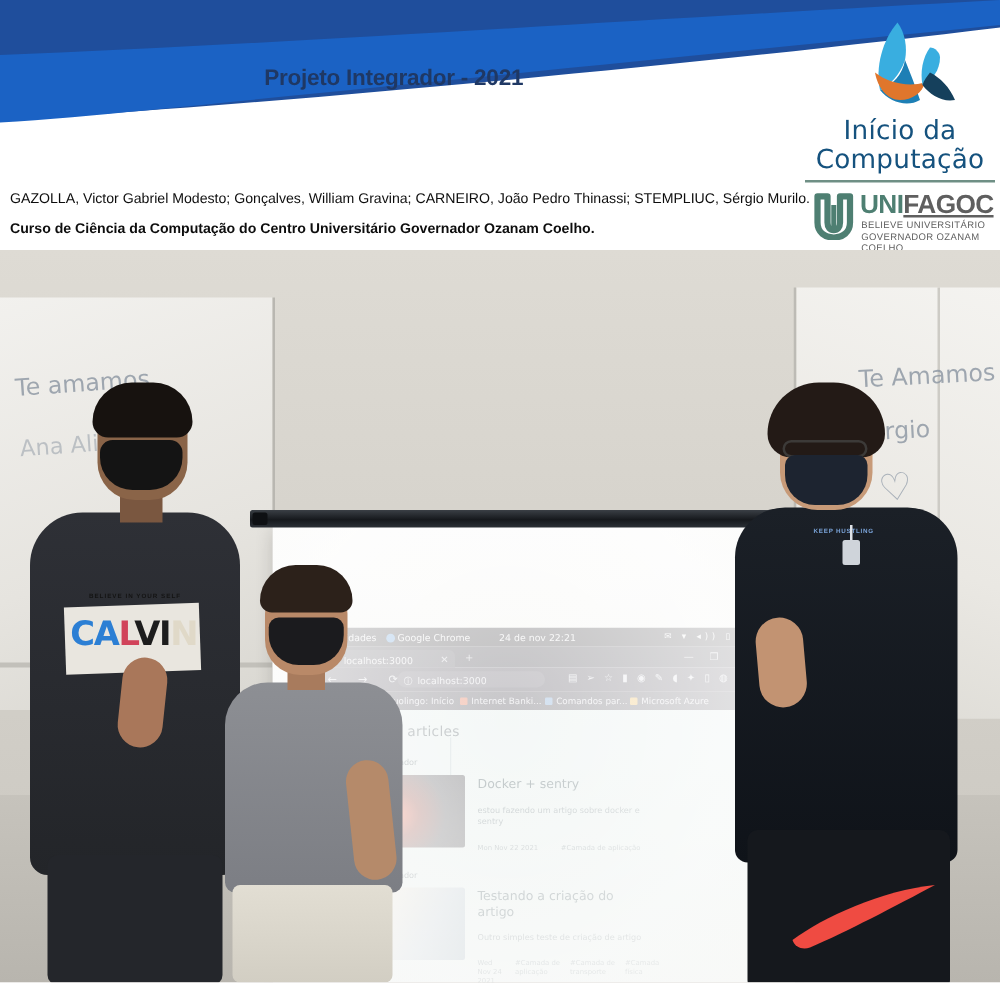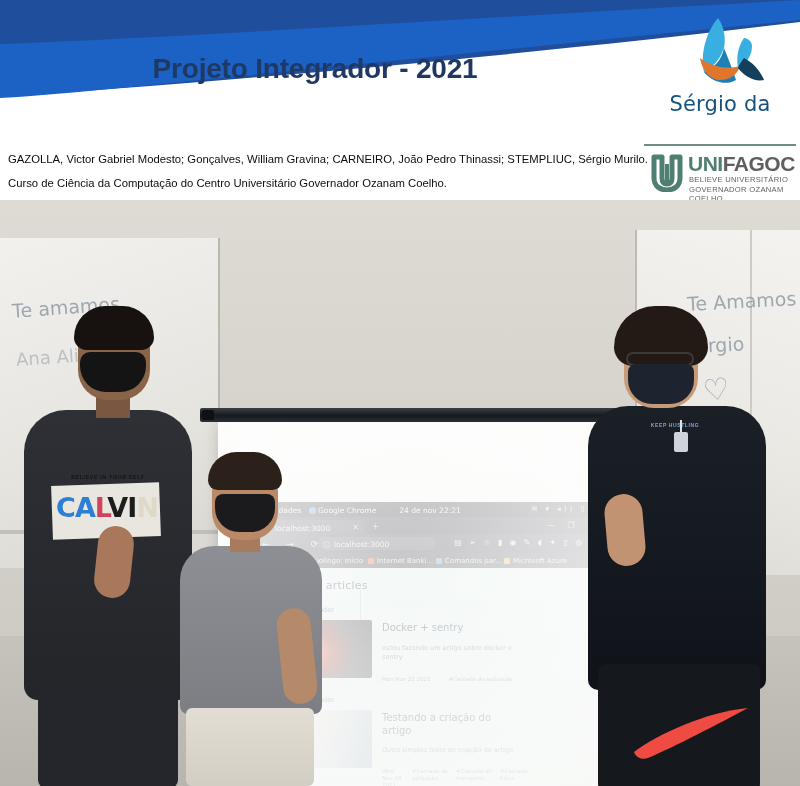--- a/index.html
+++ b/index.html
@@ -32,21 +32,21 @@
     pointer-events: none;
   }
   .title-block {
     position: absolute;
     left: 0; top: 52px;
     width: 630px;
     text-align: center;
     z-index: 3;
   }
   .title-main {
-    font-size: 28px;
+    font-size: 18px;
     font-weight: bold;
     color: #1f3864;
     letter-spacing: -0.2px;
     line-height: 1.2;
   }
   .title-sub {
     font-size: 25px;
     font-weight: bold;
     color: #1f3864;
     margin-top: 14px;
@@ -59,21 +59,21 @@
     font-size: 11.3px;
     color: #0d0d0d;
     line-height: 1.35;
     white-space: nowrap;
   }
   .course {
     position: absolute;
     left: 8px; top: 176px;
     width: 600px;
     font-size: 11.3px;
-    font-weight: normal;
+    font-weight: bold;
     color: #0d0d0d;
     line-height: 1.35;
     white-space: nowrap;
   }
 
   
   .logo {
     position: absolute;
     right: 2px; top: 16px;
     width: 156px; height: 180px;
@@ -98,21 +98,21 @@
   }
   .unifagoc {
     position: absolute; left: 8px; top: 136px; width: 148px; height: 48px;
   }
   .uni-mark { position: absolute; left: 0; top: 2px; width: 34px; height: 38px; }
   .uni-word {
     position: absolute; left: 38px; top: 0px;
     font-size: 21px; font-weight: bold; letter-spacing: -0.5px;
   }
   .uni-word .u1 { color: #4e7f72; }
-  .uni-word .u2 { color: #5f5f5f; }
+  .uni-word .u2 { color: #5f5f5f; text-decoration: underline; }
   .uni-sub1 {
     position: absolute; left: 39px; top: 23px;
     font-size: 7.6px; color: #5f5f5f; letter-spacing: 0.3px;
   }
   .uni-sub2 {
     position: absolute; left: 39px; top: 33px;
     font-size: 7.6px; color: #5f5f5f; letter-spacing: 0.3px;
   }
 
   
@@ -345,21 +345,22 @@
     <div class="course">Curso de Ciência da Computação do Centro Universitário Governador Ozanam Coelho.</div>
 
     <div class="logo">
       <svg class="logo-mark" viewBox="0 0 96 78">
         <path d="M40 2 C28 16 22 38 26 56 C34 52 42 44 46 32 C48 22 46 10 40 2 Z" fill="#39aee0"></path>
         <path d="M46 32 C44 44 36 52 26 56 C34 66 48 70 58 64 C54 52 50 42 46 32 Z" fill="#1d7fb5"></path>
         <path d="M22 42 C32 50 48 54 62 50 C60 58 52 64 42 64 C32 64 24 54 22 42 Z" fill="#e0762c"></path>
         <path d="M66 22 C60 30 58 42 60 52 C68 48 74 40 74 30 C74 26 70 22 66 22 Z" fill="#39aee0"></path>
         <path d="M60 52 C66 60 76 66 86 64 C82 54 74 46 66 42 C64 45 61 48 60 52 Z" fill="#15405c"></path>
       </svg>
-      <div class="logo-text1">Sérgio da</div>
+      <div class="logo-text1">Início da</div>
+      <div class="logo-text2">Computação</div>
       <div class="logo-rule"></div>
 
       <div class="unifagoc">
         <svg class="uni-mark" viewBox="0 0 34 38">
           <path d="M4 3 L4 24 C4 32 10 36 17 36 C24 36 30 32 30 24 L30 3 L22 3 L22 24 C22 28 20 30 17 30 C14 30 12 28 12 24 L12 3 Z" fill="none" stroke="#4e7f72" stroke-width="5" stroke-linejoin="round"></path>
           <path d="M17 10 L17 30" stroke="#4e7f72" stroke-width="4"></path>
         </svg>
         <div class="uni-word"><span class="u1">UNI</span><span class="u2">FAGOC</span></div>
         <div class="uni-sub1">BELIEVE UNIVERSITÁRIO</div>
         <div class="uni-sub2">GOVERNADOR OZANAM COELHO</div>

